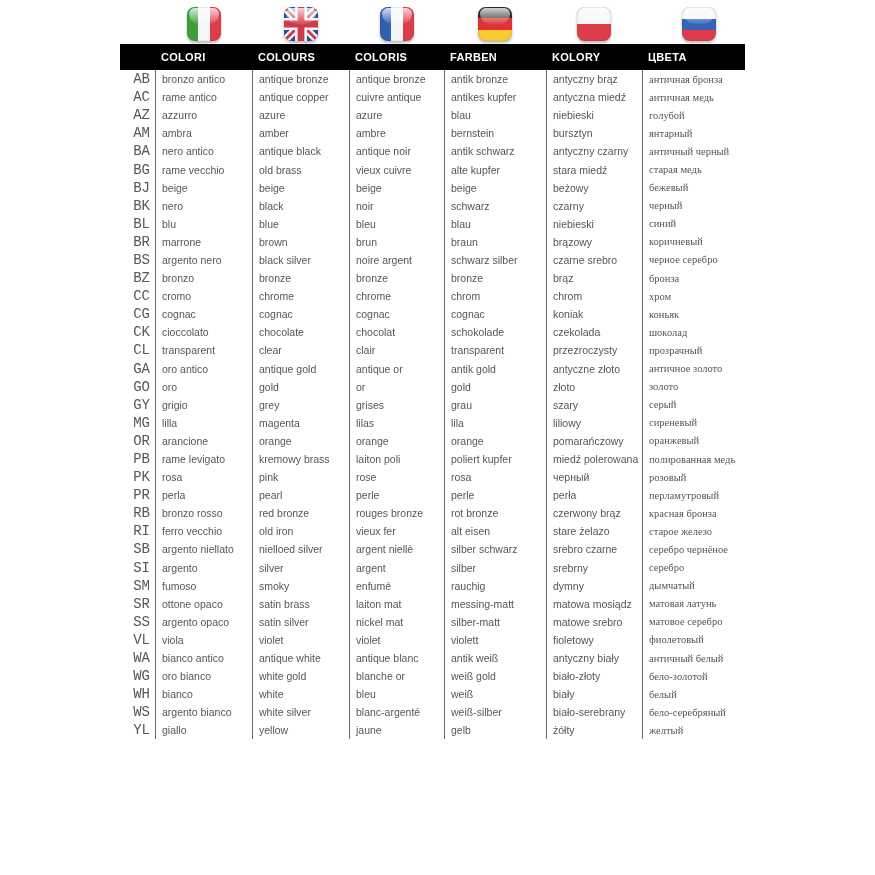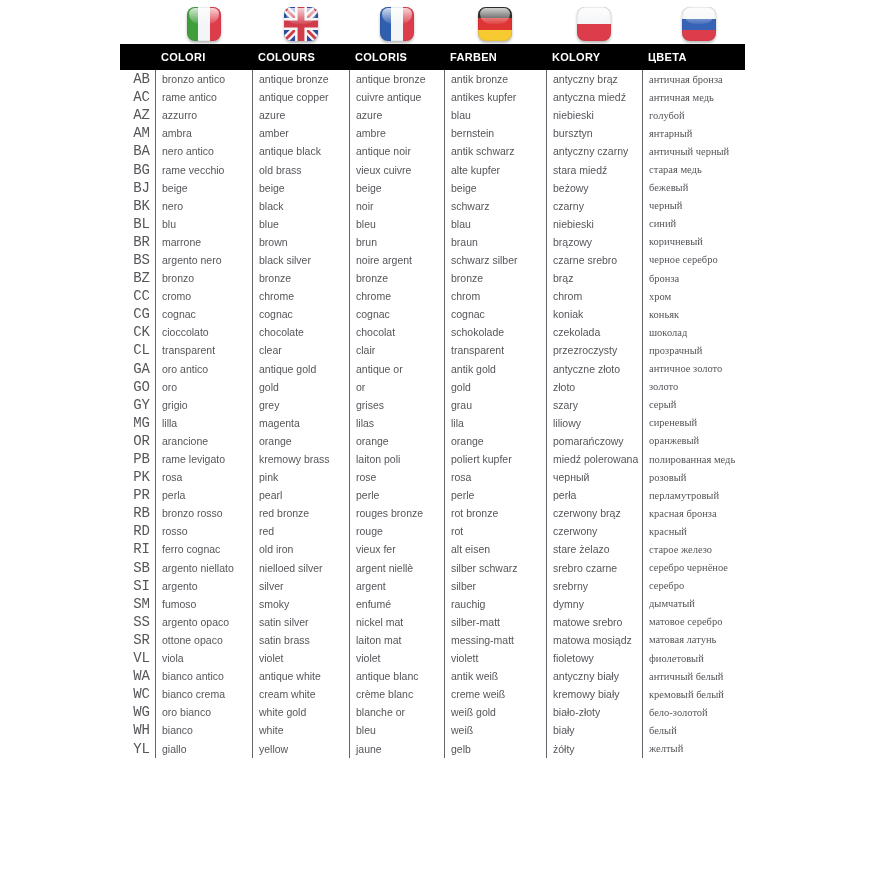--- a/index.html
+++ b/index.html
@@ -360,31 +360,22 @@
       <div class="row">
     <div class="cell code">RB</div>
     <div class="cell">bronzo rosso</div>
     <div class="cell">red bronze</div>
     <div class="cell">rouges bronze</div>
     <div class="cell">rot bronze</div>
     <div class="cell">czerwony brąz</div>
     <div class="cell ru">красная бронза</div>
   </div>
       <div class="row">
-    <div class="cell code">RD</div>
-    <div class="cell">rosso</div>
-    <div class="cell">red</div>
-    <div class="cell">rouge</div>
-    <div class="cell">rot</div>
-    <div class="cell">czerwony</div>
-    <div class="cell ru">красный</div>
-  </div>
-      <div class="row">
     <div class="cell code">RI</div>
-    <div class="cell">ferro cognac</div>
+    <div class="cell">ferro vecchio</div>
     <div class="cell">old iron</div>
     <div class="cell">vieux fer</div>
     <div class="cell">alt eisen</div>
     <div class="cell">stare żelazo</div>
     <div class="cell ru">старое железо</div>
   </div>
       <div class="row">
     <div class="cell code">SB</div>
     <div class="cell">argento niellato</div>
     <div class="cell">nielloed silver</div>
@@ -405,83 +396,83 @@
       <div class="row">
     <div class="cell code">SM</div>
     <div class="cell">fumoso</div>
     <div class="cell">smoky</div>
     <div class="cell">enfumé</div>
     <div class="cell">rauchig</div>
     <div class="cell">dymny</div>
     <div class="cell ru">дымчатый</div>
   </div>
       <div class="row">
+    <div class="cell code">SR</div>
+    <div class="cell">ottone opaco</div>
+    <div class="cell">satin brass</div>
+    <div class="cell">laiton mat</div>
+    <div class="cell">messing-matt</div>
+    <div class="cell">matowa mosiądz</div>
+    <div class="cell ru">матовая латунь</div>
+  </div>
+      <div class="row">
     <div class="cell code">SS</div>
     <div class="cell">argento opaco</div>
     <div class="cell">satin silver</div>
     <div class="cell">nickel mat</div>
     <div class="cell">silber-matt</div>
     <div class="cell">matowe srebro</div>
     <div class="cell ru">матовое серебро</div>
   </div>
       <div class="row">
-    <div class="cell code">SR</div>
-    <div class="cell">ottone opaco</div>
-    <div class="cell">satin brass</div>
-    <div class="cell">laiton mat</div>
-    <div class="cell">messing-matt</div>
-    <div class="cell">matowa mosiądz</div>
-    <div class="cell ru">матовая латунь</div>
-  </div>
-      <div class="row">
     <div class="cell code">VL</div>
     <div class="cell">viola</div>
     <div class="cell">violet</div>
     <div class="cell">violet</div>
     <div class="cell">violett</div>
     <div class="cell">fioletowy</div>
     <div class="cell ru">фиолетовый</div>
   </div>
       <div class="row">
     <div class="cell code">WA</div>
     <div class="cell">bianco antico</div>
     <div class="cell">antique white</div>
     <div class="cell">antique blanc</div>
     <div class="cell">antik weiß</div>
     <div class="cell">antyczny biały</div>
     <div class="cell ru">античный белый</div>
   </div>
       <div class="row">
-    <div class="cell code">WC</div>
-    <div class="cell">bianco crema</div>
-    <div class="cell">cream white</div>
-    <div class="cell">crème blanc</div>
-    <div class="cell">creme weiß</div>
-    <div class="cell">kremowy biały</div>
-    <div class="cell ru">кремовый белый</div>
-  </div>
-      <div class="row">
     <div class="cell code">WG</div>
     <div class="cell">oro bianco</div>
     <div class="cell">white gold</div>
     <div class="cell">blanche or</div>
     <div class="cell">weiß gold</div>
     <div class="cell">biało-złoty</div>
     <div class="cell ru">бело-золотой</div>
   </div>
       <div class="row">
     <div class="cell code">WH</div>
     <div class="cell">bianco</div>
     <div class="cell">white</div>
     <div class="cell">bleu</div>
     <div class="cell">weiß</div>
     <div class="cell">biały</div>
     <div class="cell ru">белый</div>
   </div>
       <div class="row">
+    <div class="cell code">WS</div>
+    <div class="cell">argento bianco</div>
+    <div class="cell">white silver</div>
+    <div class="cell">blanc-argenté</div>
+    <div class="cell">weiß-silber</div>
+    <div class="cell">biało-serebrany</div>
+    <div class="cell ru">бело-серебряный</div>
+  </div>
+      <div class="row">
     <div class="cell code">YL</div>
     <div class="cell">giallo</div>
     <div class="cell">yellow</div>
     <div class="cell">jaune</div>
     <div class="cell">gelb</div>
     <div class="cell">żółty</div>
     <div class="cell ru">желтый</div>
   </div>
     </div>
 

